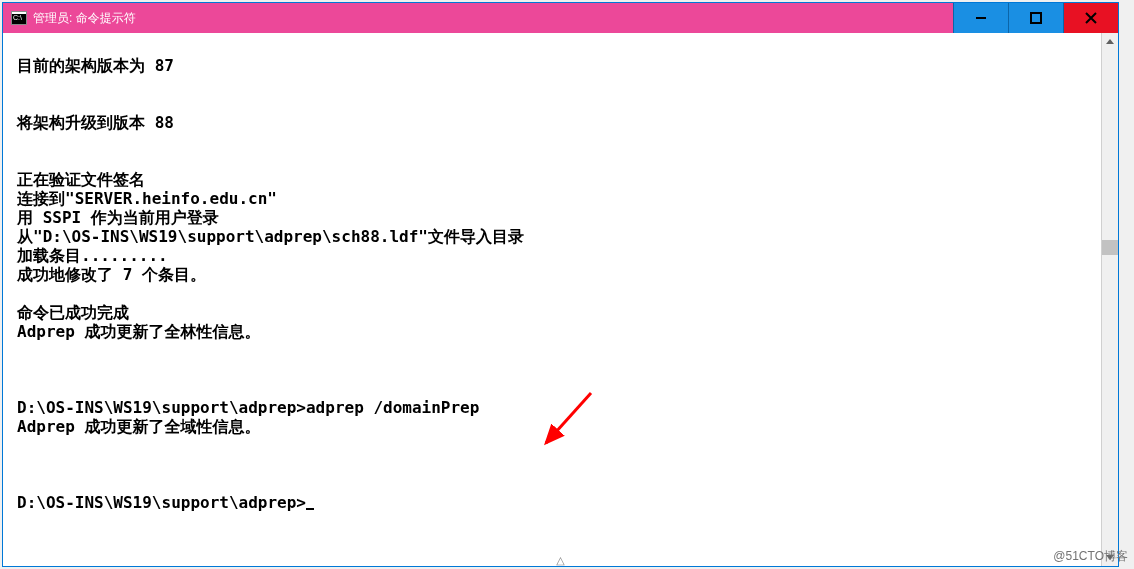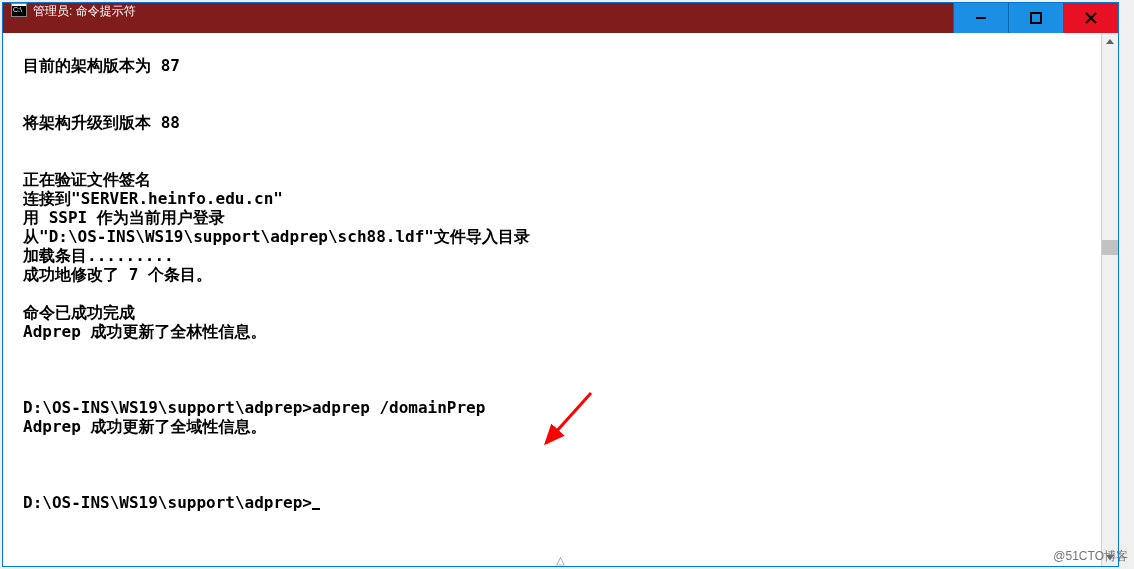--- a/index.html
+++ b/index.html
@@ -17,23 +17,24 @@
       top: 2px;
       width: 1117px;
       height: 565px;
       border: 1px solid #0078d7;
       background: #fff;
       display: flex;
       flex-direction: column;
     }
     .titlebar {
       height: 30px;
-      background: #7f1d1d;
+      background: #ec4899;
       color: #fff;
       display: flex;
+      align-items: center;
       flex-shrink: 0;
     }
     .titlebar-icon {
       width: 16px;
       height: 14px;
       margin-left: 8px;
       margin-right: 6px;
       background: linear-gradient(#fff 0 2px, #000 2px 100%);
       border: 1px solid #888;
       position: relative;
@@ -68,21 +69,21 @@
       display: flex;
       overflow: hidden;
     }
     .terminal {
       flex: 1;
       background: #fff;
       color: #000;
       font-family: "NSimSun", SimSun, "MS Gothic", monospace;
       font-size: 16px;
       line-height: 19px;
-      padding: 4px 0 0 20px;
+      padding: 4px 0 0 14px;
       white-space: pre;
       font-weight: bold;
       overflow: hidden;
     }
     .terminal span { font-weight: bold; }
     .scrollbar {
       width: 17px;
       background: #f0f0f0;
       border-left: 1px solid #d0d0d0;
       display: flex;

